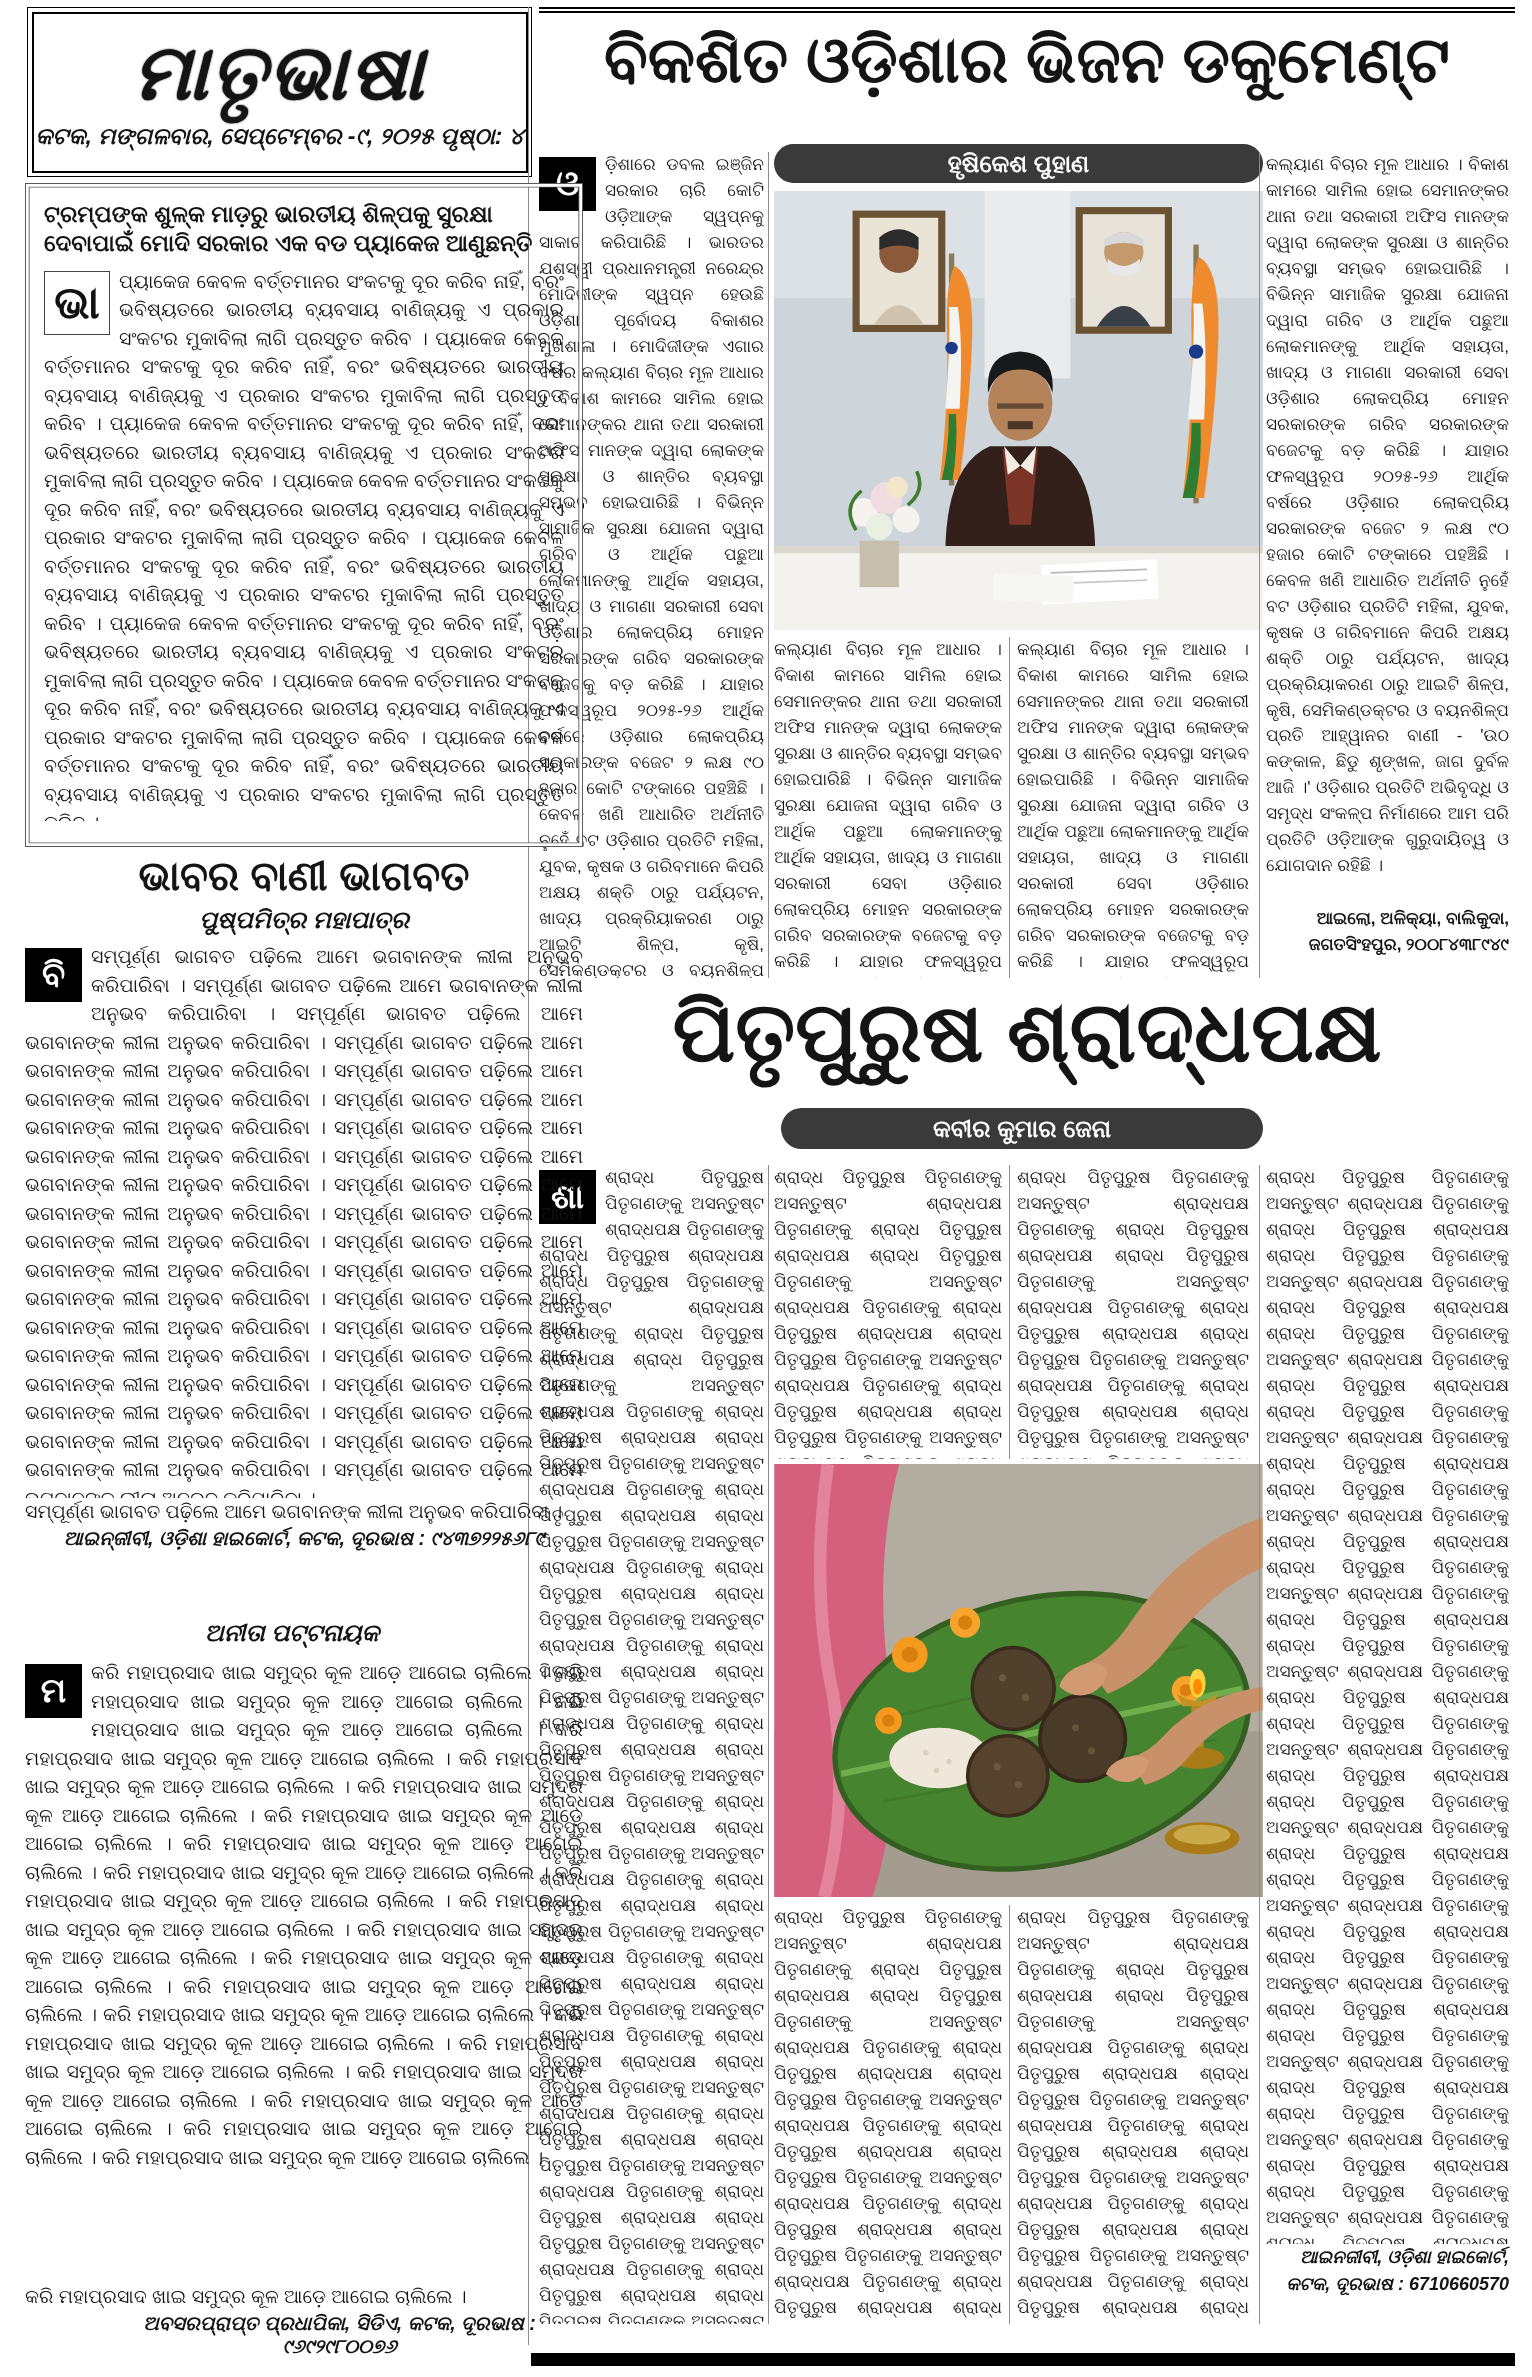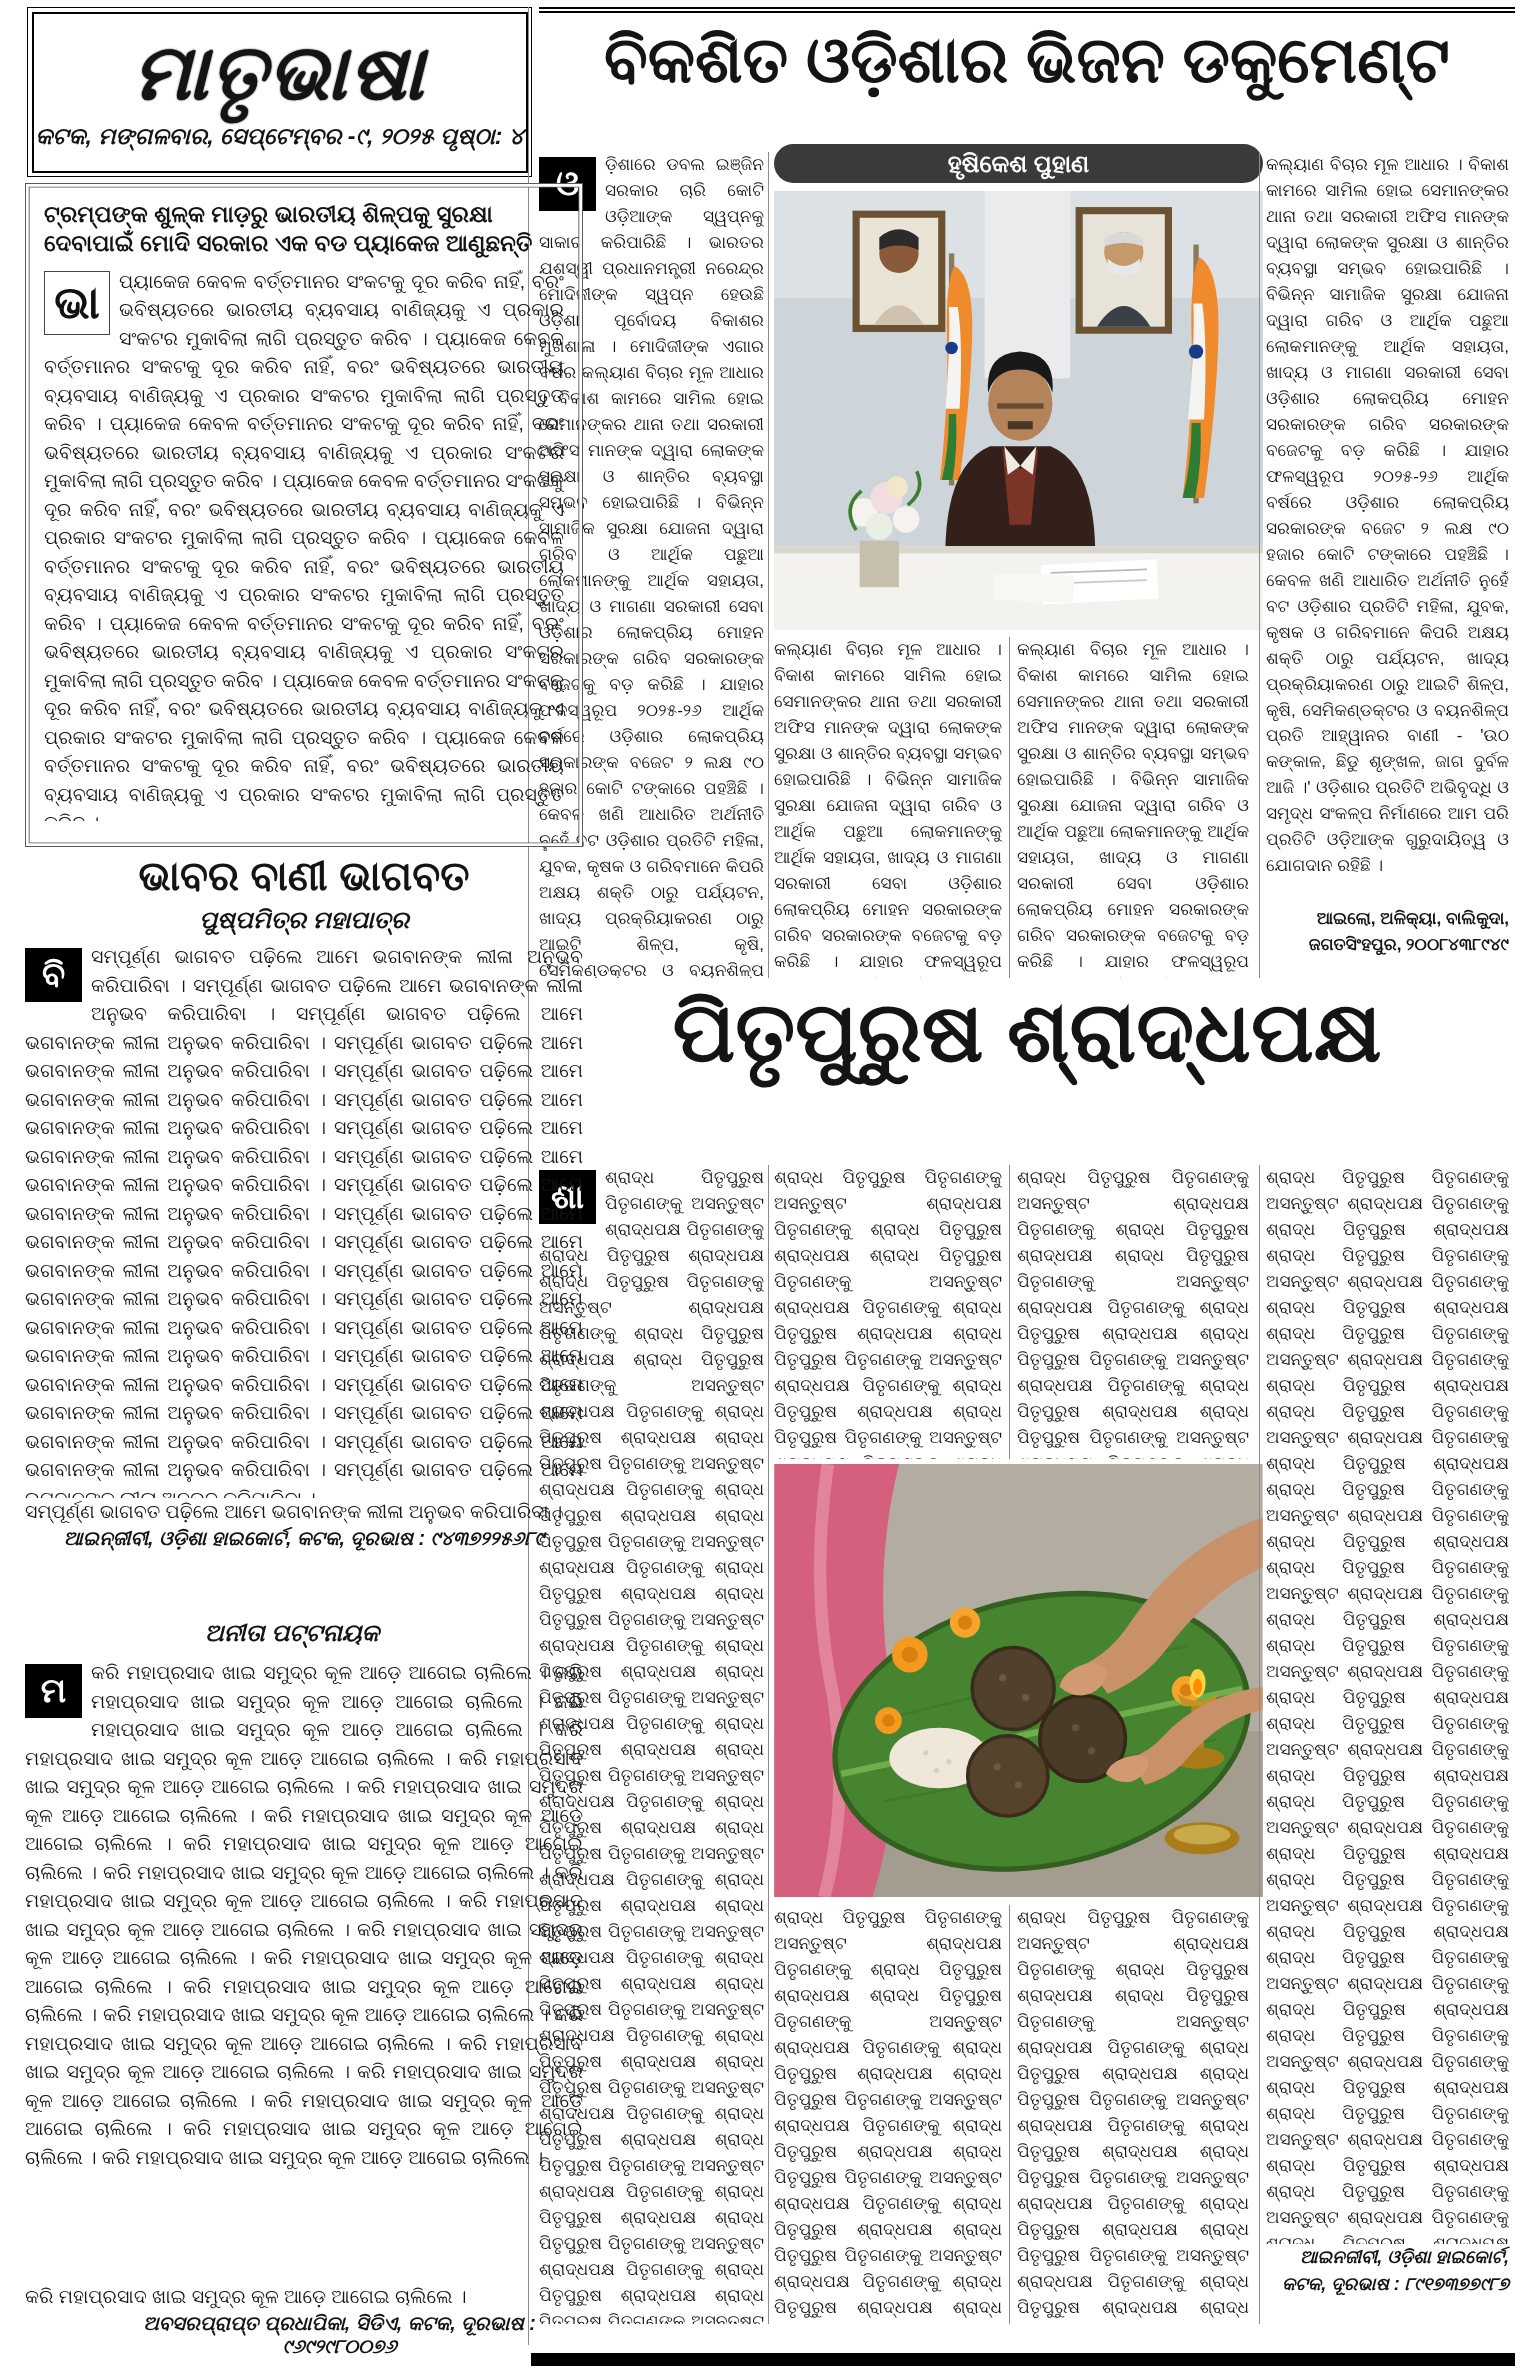--- a/index.html
+++ b/index.html
@@ -143,20 +143,23 @@
     <div class="sig" style="font-size:17px;line-height:1.5;">ଆଇଲୋ, ଅଳିକ୍ୟା, ବାଲିକୁଦା,</div>
     <div class="sig" style="font-size:17px;line-height:1.5;">ଜଗତସିଂହପୁର, ୨୦୦୮୪୩୮୯୪୯</div>
   </div>
 
   <div class="abs vrule" style="left:768px;top:152px;height:826px;"></div>
   <div class="abs vrule" style="left:1009px;top:637px;height:341px;"></div>
   <div class="abs vrule" style="left:1259px;top:152px;height:826px;"></div>
 
   <div class="abs h2" style="left:539px;top:988px;width:976px;">ପିତୃପୁରୁଷ ଶ୍ରାଦ୍ଧପକ୍ଷ</div>
 
+  <div class="abs byline-bar" style="left:781px;top:1108px;width:482px;height:41px;">
+    <span>କବୀର କୁମାର ଜେନା</span>
+  </div>
 
   <figure class="abs" style="left:774px;top:1464px;width:489px;height:433px;">
     <svg width="489" height="433" viewBox="0 0 548 486">
       <rect x="0" y="0" width="548" height="486" fill="#b3aca0"></rect>
       <rect x="0" y="300" width="548" height="186" fill="#a39c8f"></rect>
 
       <path d="M0 0 l140 0 q-30 120 -10 250 q14 130 -20 236 l-110 0 z" fill="#d4607d"></path>
       <path d="M60 0 q-20 140 6 260 q18 120 -10 226" stroke="#e2859c" stroke-width="14" fill="none"></path>
 
       <g transform="rotate(-12 300 300)">
@@ -219,21 +222,21 @@
     <span class="dropcap-sq">ଶା</span>
     <span> ଶ୍ରାଦ୍ଧ ପିତୃପୁରୁଷ ପିତୃଗଣଙ୍କୁ ଅସନ୍ତୁଷ୍ଟ ଶ୍ରାଦ୍ଧପକ୍ଷ ପିତୃଗଣଙ୍କୁ ଶ୍ରାଦ୍ଧ ପିତୃପୁରୁଷ ଶ୍ରାଦ୍ଧପକ୍ଷ ଶ୍ରାଦ୍ଧ ପିତୃପୁରୁଷ ପିତୃଗଣଙ୍କୁ ଅସନ୍ତୁଷ୍ଟ ଶ୍ରାଦ୍ଧପକ୍ଷ ପିତୃଗଣଙ୍କୁ ଶ୍ରାଦ୍ଧ ପିତୃପୁରୁଷ ଶ୍ରାଦ୍ଧପକ୍ଷ ଶ୍ରାଦ୍ଧ ପିତୃପୁରୁଷ ପିତୃଗଣଙ୍କୁ ଅସନ୍ତୁଷ୍ଟ ଶ୍ରାଦ୍ଧପକ୍ଷ ପିତୃଗଣଙ୍କୁ ଶ୍ରାଦ୍ଧ ପିତୃପୁରୁଷ ଶ୍ରାଦ୍ଧପକ୍ଷ ଶ୍ରାଦ୍ଧ ପିତୃପୁରୁଷ ପିତୃଗଣଙ୍କୁ ଅସନ୍ତୁଷ୍ଟ ଶ୍ରାଦ୍ଧପକ୍ଷ ପିତୃଗଣଙ୍କୁ ଶ୍ରାଦ୍ଧ ପିତୃପୁରୁଷ ଶ୍ରାଦ୍ଧପକ୍ଷ ଶ୍ରାଦ୍ଧ ପିତୃପୁରୁଷ ପିତୃଗଣଙ୍କୁ ଅସନ୍ତୁଷ୍ଟ ଶ୍ରାଦ୍ଧପକ୍ଷ ପିତୃଗଣଙ୍କୁ ଶ୍ରାଦ୍ଧ ପିତୃପୁରୁଷ ଶ୍ରାଦ୍ଧପକ୍ଷ ଶ୍ରାଦ୍ଧ ପିତୃପୁରୁଷ ପିତୃଗଣଙ୍କୁ ଅସନ୍ତୁଷ୍ଟ ଶ୍ରାଦ୍ଧପକ୍ଷ ପିତୃଗଣଙ୍କୁ ଶ୍ରାଦ୍ଧ ପିତୃପୁରୁଷ ଶ୍ରାଦ୍ଧପକ୍ଷ ଶ୍ରାଦ୍ଧ ପିତୃପୁରୁଷ ପିତୃଗଣଙ୍କୁ ଅସନ୍ତୁଷ୍ଟ ଶ୍ରାଦ୍ଧପକ୍ଷ ପିତୃଗଣଙ୍କୁ ଶ୍ରାଦ୍ଧ ପିତୃପୁରୁଷ ଶ୍ରାଦ୍ଧପକ୍ଷ ଶ୍ରାଦ୍ଧ ପିତୃପୁରୁଷ ପିତୃଗଣଙ୍କୁ ଅସନ୍ତୁଷ୍ଟ ଶ୍ରାଦ୍ଧପକ୍ଷ ପିତୃଗଣଙ୍କୁ ଶ୍ରାଦ୍ଧ ପିତୃପୁରୁଷ ଶ୍ରାଦ୍ଧପକ୍ଷ ଶ୍ରାଦ୍ଧ ପିତୃପୁରୁଷ ପିତୃଗଣଙ୍କୁ ଅସନ୍ତୁଷ୍ଟ ଶ୍ରାଦ୍ଧପକ୍ଷ ପିତୃଗଣଙ୍କୁ ଶ୍ରାଦ୍ଧ ପିତୃପୁରୁଷ ଶ୍ରାଦ୍ଧପକ୍ଷ ଶ୍ରାଦ୍ଧ ପିତୃପୁରୁଷ ପିତୃଗଣଙ୍କୁ ଅସନ୍ତୁଷ୍ଟ ଶ୍ରାଦ୍ଧପକ୍ଷ ପିତୃଗଣଙ୍କୁ ଶ୍ରାଦ୍ଧ ପିତୃପୁରୁଷ ଶ୍ରାଦ୍ଧପକ୍ଷ ଶ୍ରାଦ୍ଧ ପିତୃପୁରୁଷ ପିତୃଗଣଙ୍କୁ ଅସନ୍ତୁଷ୍ଟ ଶ୍ରାଦ୍ଧପକ୍ଷ ପିତୃଗଣଙ୍କୁ ଶ୍ରାଦ୍ଧ ପିତୃପୁରୁଷ ଶ୍ରାଦ୍ଧପକ୍ଷ ଶ୍ରାଦ୍ଧ ପିତୃପୁରୁଷ ପିତୃଗଣଙ୍କୁ ଅସନ୍ତୁଷ୍ଟ ଶ୍ରାଦ୍ଧପକ୍ଷ ପିତୃଗଣଙ୍କୁ ଶ୍ରାଦ୍ଧ ପିତୃପୁରୁଷ ଶ୍ରାଦ୍ଧପକ୍ଷ ଶ୍ରାଦ୍ଧ ପିତୃପୁରୁଷ ପିତୃଗଣଙ୍କୁ ଅସନ୍ତୁଷ୍ଟ ଶ୍ରାଦ୍ଧପକ୍ଷ ପିତୃଗଣଙ୍କୁ ଶ୍ରାଦ୍ଧ ପିତୃପୁରୁଷ ଶ୍ରାଦ୍ଧପକ୍ଷ ଶ୍ରାଦ୍ଧ ପିତୃପୁରୁଷ ପିତୃଗଣଙ୍କୁ ଅସନ୍ତୁଷ୍ଟ ଶ୍ରାଦ୍ଧପକ୍ଷ ପିତୃଗଣଙ୍କୁ ଶ୍ରାଦ୍ଧ ପିତୃପୁରୁଷ ଶ୍ରାଦ୍ଧପକ୍ଷ ଶ୍ରାଦ୍ଧ ପିତୃପୁରୁଷ ପିତୃଗଣଙ୍କୁ ଅସନ୍ତୁଷ୍ଟ ଶ୍ରାଦ୍ଧପକ୍ଷ ପିତୃଗଣଙ୍କୁ ଶ୍ରାଦ୍ଧ ପିତୃପୁରୁଷ ଶ୍ରାଦ୍ଧପକ୍ଷ ଶ୍ରାଦ୍ଧ ପିତୃପୁରୁଷ ପିତୃଗଣଙ୍କୁ ଅସନ୍ତୁଷ୍ଟ ଶ୍ରାଦ୍ଧପକ୍ଷ ପିତୃଗଣଙ୍କୁ ଶ୍ରାଦ୍ଧ ପିତୃପୁରୁଷ ଶ୍ରାଦ୍ଧପକ୍ଷ</span>
   </div>
   <div class="abs bt" style="left:774px;top:1165px;width:228px;height:294px;"> ଶ୍ରାଦ୍ଧ ପିତୃପୁରୁଷ ପିତୃଗଣଙ୍କୁ ଅସନ୍ତୁଷ୍ଟ ଶ୍ରାଦ୍ଧପକ୍ଷ ପିତୃଗଣଙ୍କୁ ଶ୍ରାଦ୍ଧ ପିତୃପୁରୁଷ ଶ୍ରାଦ୍ଧପକ୍ଷ ଶ୍ରାଦ୍ଧ ପିତୃପୁରୁଷ ପିତୃଗଣଙ୍କୁ ଅସନ୍ତୁଷ୍ଟ ଶ୍ରାଦ୍ଧପକ୍ଷ ପିତୃଗଣଙ୍କୁ ଶ୍ରାଦ୍ଧ ପିତୃପୁରୁଷ ଶ୍ରାଦ୍ଧପକ୍ଷ ଶ୍ରାଦ୍ଧ ପିତୃପୁରୁଷ ପିତୃଗଣଙ୍କୁ ଅସନ୍ତୁଷ୍ଟ ଶ୍ରାଦ୍ଧପକ୍ଷ ପିତୃଗଣଙ୍କୁ ଶ୍ରାଦ୍ଧ ପିତୃପୁରୁଷ ଶ୍ରାଦ୍ଧପକ୍ଷ ଶ୍ରାଦ୍ଧ ପିତୃପୁରୁଷ ପିତୃଗଣଙ୍କୁ ଅସନ୍ତୁଷ୍ଟ ଶ୍ରାଦ୍ଧପକ୍ଷ ପିତୃଗଣଙ୍କୁ ଶ୍ରାଦ୍ଧ ପିତୃପୁରୁଷ ଶ୍ରାଦ୍ଧପକ୍ଷ ଶ୍ରାଦ୍ଧ ପିତୃପୁରୁଷ ପିତୃଗଣଙ୍କୁ ଅସନ୍ତୁଷ୍ଟ ଶ୍ରାଦ୍ଧପକ୍ଷ ପିତୃଗଣଙ୍କୁ ଶ୍ରାଦ୍ଧ ପିତୃପୁରୁଷ ଶ୍ରାଦ୍ଧପକ୍ଷ</div>
   <div class="abs bt" style="left:1017px;top:1165px;width:232px;height:294px;"> ଶ୍ରାଦ୍ଧ ପିତୃପୁରୁଷ ପିତୃଗଣଙ୍କୁ ଅସନ୍ତୁଷ୍ଟ ଶ୍ରାଦ୍ଧପକ୍ଷ ପିତୃଗଣଙ୍କୁ ଶ୍ରାଦ୍ଧ ପିତୃପୁରୁଷ ଶ୍ରାଦ୍ଧପକ୍ଷ ଶ୍ରାଦ୍ଧ ପିତୃପୁରୁଷ ପିତୃଗଣଙ୍କୁ ଅସନ୍ତୁଷ୍ଟ ଶ୍ରାଦ୍ଧପକ୍ଷ ପିତୃଗଣଙ୍କୁ ଶ୍ରାଦ୍ଧ ପିତୃପୁରୁଷ ଶ୍ରାଦ୍ଧପକ୍ଷ ଶ୍ରାଦ୍ଧ ପିତୃପୁରୁଷ ପିତୃଗଣଙ୍କୁ ଅସନ୍ତୁଷ୍ଟ ଶ୍ରାଦ୍ଧପକ୍ଷ ପିତୃଗଣଙ୍କୁ ଶ୍ରାଦ୍ଧ ପିତୃପୁରୁଷ ଶ୍ରାଦ୍ଧପକ୍ଷ ଶ୍ରାଦ୍ଧ ପିତୃପୁରୁଷ ପିତୃଗଣଙ୍କୁ ଅସନ୍ତୁଷ୍ଟ ଶ୍ରାଦ୍ଧପକ୍ଷ ପିତୃଗଣଙ୍କୁ ଶ୍ରାଦ୍ଧ ପିତୃପୁରୁଷ ଶ୍ରାଦ୍ଧପକ୍ଷ ଶ୍ରାଦ୍ଧ ପିତୃପୁରୁଷ ପିତୃଗଣଙ୍କୁ ଅସନ୍ତୁଷ୍ଟ ଶ୍ରାଦ୍ଧପକ୍ଷ ପିତୃଗଣଙ୍କୁ ଶ୍ରାଦ୍ଧ ପିତୃପୁରୁଷ ଶ୍ରାଦ୍ଧପକ୍ଷ</div>
   <div class="abs bt" style="left:774px;top:1905px;width:228px;height:419px;"> ଶ୍ରାଦ୍ଧ ପିତୃପୁରୁଷ ପିତୃଗଣଙ୍କୁ ଅସନ୍ତୁଷ୍ଟ ଶ୍ରାଦ୍ଧପକ୍ଷ ପିତୃଗଣଙ୍କୁ ଶ୍ରାଦ୍ଧ ପିତୃପୁରୁଷ ଶ୍ରାଦ୍ଧପକ୍ଷ ଶ୍ରାଦ୍ଧ ପିତୃପୁରୁଷ ପିତୃଗଣଙ୍କୁ ଅସନ୍ତୁଷ୍ଟ ଶ୍ରାଦ୍ଧପକ୍ଷ ପିତୃଗଣଙ୍କୁ ଶ୍ରାଦ୍ଧ ପିତୃପୁରୁଷ ଶ୍ରାଦ୍ଧପକ୍ଷ ଶ୍ରାଦ୍ଧ ପିତୃପୁରୁଷ ପିତୃଗଣଙ୍କୁ ଅସନ୍ତୁଷ୍ଟ ଶ୍ରାଦ୍ଧପକ୍ଷ ପିତୃଗଣଙ୍କୁ ଶ୍ରାଦ୍ଧ ପିତୃପୁରୁଷ ଶ୍ରାଦ୍ଧପକ୍ଷ ଶ୍ରାଦ୍ଧ ପିତୃପୁରୁଷ ପିତୃଗଣଙ୍କୁ ଅସନ୍ତୁଷ୍ଟ ଶ୍ରାଦ୍ଧପକ୍ଷ ପିତୃଗଣଙ୍କୁ ଶ୍ରାଦ୍ଧ ପିତୃପୁରୁଷ ଶ୍ରାଦ୍ଧପକ୍ଷ ଶ୍ରାଦ୍ଧ ପିତୃପୁରୁଷ ପିତୃଗଣଙ୍କୁ ଅସନ୍ତୁଷ୍ଟ ଶ୍ରାଦ୍ଧପକ୍ଷ ପିତୃଗଣଙ୍କୁ ଶ୍ରାଦ୍ଧ ପିତୃପୁରୁଷ ଶ୍ରାଦ୍ଧପକ୍ଷ ଶ୍ରାଦ୍ଧ ପିତୃପୁରୁଷ ପିତୃଗଣଙ୍କୁ ଅସନ୍ତୁଷ୍ଟ ଶ୍ରାଦ୍ଧପକ୍ଷ ପିତୃଗଣଙ୍କୁ ଶ୍ରାଦ୍ଧ ପିତୃପୁରୁଷ ଶ୍ରାଦ୍ଧପକ୍ଷ ଶ୍ରାଦ୍ଧ ପିତୃପୁରୁଷ ପିତୃଗଣଙ୍କୁ ଅସନ୍ତୁଷ୍ଟ ଶ୍ରାଦ୍ଧପକ୍ଷ ପିତୃଗଣଙ୍କୁ ଶ୍ରାଦ୍ଧ ପିତୃପୁରୁଷ ଶ୍ରାଦ୍ଧପକ୍ଷ</div>
   <div class="abs bt" style="left:1017px;top:1905px;width:232px;height:419px;"> ଶ୍ରାଦ୍ଧ ପିତୃପୁରୁଷ ପିତୃଗଣଙ୍କୁ ଅସନ୍ତୁଷ୍ଟ ଶ୍ରାଦ୍ଧପକ୍ଷ ପିତୃଗଣଙ୍କୁ ଶ୍ରାଦ୍ଧ ପିତୃପୁରୁଷ ଶ୍ରାଦ୍ଧପକ୍ଷ ଶ୍ରାଦ୍ଧ ପିତୃପୁରୁଷ ପିତୃଗଣଙ୍କୁ ଅସନ୍ତୁଷ୍ଟ ଶ୍ରାଦ୍ଧପକ୍ଷ ପିତୃଗଣଙ୍କୁ ଶ୍ରାଦ୍ଧ ପିତୃପୁରୁଷ ଶ୍ରାଦ୍ଧପକ୍ଷ ଶ୍ରାଦ୍ଧ ପିତୃପୁରୁଷ ପିତୃଗଣଙ୍କୁ ଅସନ୍ତୁଷ୍ଟ ଶ୍ରାଦ୍ଧପକ୍ଷ ପିତୃଗଣଙ୍କୁ ଶ୍ରାଦ୍ଧ ପିତୃପୁରୁଷ ଶ୍ରାଦ୍ଧପକ୍ଷ ଶ୍ରାଦ୍ଧ ପିତୃପୁରୁଷ ପିତୃଗଣଙ୍କୁ ଅସନ୍ତୁଷ୍ଟ ଶ୍ରାଦ୍ଧପକ୍ଷ ପିତୃଗଣଙ୍କୁ ଶ୍ରାଦ୍ଧ ପିତୃପୁରୁଷ ଶ୍ରାଦ୍ଧପକ୍ଷ ଶ୍ରାଦ୍ଧ ପିତୃପୁରୁଷ ପିତୃଗଣଙ୍କୁ ଅସନ୍ତୁଷ୍ଟ ଶ୍ରାଦ୍ଧପକ୍ଷ ପିତୃଗଣଙ୍କୁ ଶ୍ରାଦ୍ଧ ପିତୃପୁରୁଷ ଶ୍ରାଦ୍ଧପକ୍ଷ ଶ୍ରାଦ୍ଧ ପିତୃପୁରୁଷ ପିତୃଗଣଙ୍କୁ ଅସନ୍ତୁଷ୍ଟ ଶ୍ରାଦ୍ଧପକ୍ଷ ପିତୃଗଣଙ୍କୁ ଶ୍ରାଦ୍ଧ ପିତୃପୁରୁଷ ଶ୍ରାଦ୍ଧପକ୍ଷ ଶ୍ରାଦ୍ଧ ପିତୃପୁରୁଷ ପିତୃଗଣଙ୍କୁ ଅସନ୍ତୁଷ୍ଟ ଶ୍ରାଦ୍ଧପକ୍ଷ ପିତୃଗଣଙ୍କୁ ଶ୍ରାଦ୍ଧ ପିତୃପୁରୁଷ ଶ୍ରାଦ୍ଧପକ୍ଷ</div>
   <div class="abs" style="left:1266px;top:1165px;width:243px;height:1159px;">
     <div class="bt" style="height:1079px;"> ଶ୍ରାଦ୍ଧ ପିତୃପୁରୁଷ ପିତୃଗଣଙ୍କୁ ଅସନ୍ତୁଷ୍ଟ ଶ୍ରାଦ୍ଧପକ୍ଷ ପିତୃଗଣଙ୍କୁ ଶ୍ରାଦ୍ଧ ପିତୃପୁରୁଷ ଶ୍ରାଦ୍ଧପକ୍ଷ ଶ୍ରାଦ୍ଧ ପିତୃପୁରୁଷ ପିତୃଗଣଙ୍କୁ ଅସନ୍ତୁଷ୍ଟ ଶ୍ରାଦ୍ଧପକ୍ଷ ପିତୃଗଣଙ୍କୁ ଶ୍ରାଦ୍ଧ ପିତୃପୁରୁଷ ଶ୍ରାଦ୍ଧପକ୍ଷ ଶ୍ରାଦ୍ଧ ପିତୃପୁରୁଷ ପିତୃଗଣଙ୍କୁ ଅସନ୍ତୁଷ୍ଟ ଶ୍ରାଦ୍ଧପକ୍ଷ ପିତୃଗଣଙ୍କୁ ଶ୍ରାଦ୍ଧ ପିତୃପୁରୁଷ ଶ୍ରାଦ୍ଧପକ୍ଷ ଶ୍ରାଦ୍ଧ ପିତୃପୁରୁଷ ପିତୃଗଣଙ୍କୁ ଅସନ୍ତୁଷ୍ଟ ଶ୍ରାଦ୍ଧପକ୍ଷ ପିତୃଗଣଙ୍କୁ ଶ୍ରାଦ୍ଧ ପିତୃପୁରୁଷ ଶ୍ରାଦ୍ଧପକ୍ଷ ଶ୍ରାଦ୍ଧ ପିତୃପୁରୁଷ ପିତୃଗଣଙ୍କୁ ଅସନ୍ତୁଷ୍ଟ ଶ୍ରାଦ୍ଧପକ୍ଷ ପିତୃଗଣଙ୍କୁ ଶ୍ରାଦ୍ଧ ପିତୃପୁରୁଷ ଶ୍ରାଦ୍ଧପକ୍ଷ ଶ୍ରାଦ୍ଧ ପିତୃପୁରୁଷ ପିତୃଗଣଙ୍କୁ ଅସନ୍ତୁଷ୍ଟ ଶ୍ରାଦ୍ଧପକ୍ଷ ପିତୃଗଣଙ୍କୁ ଶ୍ରାଦ୍ଧ ପିତୃପୁରୁଷ ଶ୍ରାଦ୍ଧପକ୍ଷ ଶ୍ରାଦ୍ଧ ପିତୃପୁରୁଷ ପିତୃଗଣଙ୍କୁ ଅସନ୍ତୁଷ୍ଟ ଶ୍ରାଦ୍ଧପକ୍ଷ ପିତୃଗଣଙ୍କୁ ଶ୍ରାଦ୍ଧ ପିତୃପୁରୁଷ ଶ୍ରାଦ୍ଧପକ୍ଷ ଶ୍ରାଦ୍ଧ ପିତୃପୁରୁଷ ପିତୃଗଣଙ୍କୁ ଅସନ୍ତୁଷ୍ଟ ଶ୍ରାଦ୍ଧପକ୍ଷ ପିତୃଗଣଙ୍କୁ ଶ୍ରାଦ୍ଧ ପିତୃପୁରୁଷ ଶ୍ରାଦ୍ଧପକ୍ଷ ଶ୍ରାଦ୍ଧ ପିତୃପୁରୁଷ ପିତୃଗଣଙ୍କୁ ଅସନ୍ତୁଷ୍ଟ ଶ୍ରାଦ୍ଧପକ୍ଷ ପିତୃଗଣଙ୍କୁ ଶ୍ରାଦ୍ଧ ପିତୃପୁରୁଷ ଶ୍ରାଦ୍ଧପକ୍ଷ ଶ୍ରାଦ୍ଧ ପିତୃପୁରୁଷ ପିତୃଗଣଙ୍କୁ ଅସନ୍ତୁଷ୍ଟ ଶ୍ରାଦ୍ଧପକ୍ଷ ପିତୃଗଣଙ୍କୁ ଶ୍ରାଦ୍ଧ ପିତୃପୁରୁଷ ଶ୍ରାଦ୍ଧପକ୍ଷ ଶ୍ରାଦ୍ଧ ପିତୃପୁରୁଷ ପିତୃଗଣଙ୍କୁ ଅସନ୍ତୁଷ୍ଟ ଶ୍ରାଦ୍ଧପକ୍ଷ ପିତୃଗଣଙ୍କୁ ଶ୍ରାଦ୍ଧ ପିତୃପୁରୁଷ ଶ୍ରାଦ୍ଧପକ୍ଷ ଶ୍ରାଦ୍ଧ ପିତୃପୁରୁଷ ପିତୃଗଣଙ୍କୁ ଅସନ୍ତୁଷ୍ଟ ଶ୍ରାଦ୍ଧପକ୍ଷ ପିତୃଗଣଙ୍କୁ ଶ୍ରାଦ୍ଧ ପିତୃପୁରୁଷ ଶ୍ରାଦ୍ଧପକ୍ଷ ଶ୍ରାଦ୍ଧ ପିତୃପୁରୁଷ ପିତୃଗଣଙ୍କୁ ଅସନ୍ତୁଷ୍ଟ ଶ୍ରାଦ୍ଧପକ୍ଷ ପିତୃଗଣଙ୍କୁ ଶ୍ରାଦ୍ଧ ପିତୃପୁରୁଷ ଶ୍ରାଦ୍ଧପକ୍ଷ ଶ୍ରାଦ୍ଧ ପିତୃପୁରୁଷ ପିତୃଗଣଙ୍କୁ ଅସନ୍ତୁଷ୍ଟ ଶ୍ରାଦ୍ଧପକ୍ଷ ପିତୃଗଣଙ୍କୁ ଶ୍ରାଦ୍ଧ ପିତୃପୁରୁଷ ଶ୍ରାଦ୍ଧପକ୍ଷ ଶ୍ରାଦ୍ଧ ପିତୃପୁରୁଷ ପିତୃଗଣଙ୍କୁ ଅସନ୍ତୁଷ୍ଟ ଶ୍ରାଦ୍ଧପକ୍ଷ ପିତୃଗଣଙ୍କୁ ଶ୍ରାଦ୍ଧ ପିତୃପୁରୁଷ ଶ୍ରାଦ୍ଧପକ୍ଷ</div>
     <div class="sig sig-italic" style="font-size:18px;line-height:1.5;">ଆଇନଜୀବୀ, ଓଡ଼ିଶା ହାଇକୋର୍ଟ,</div>
-    <div class="sig sig-italic" style="font-size:18px;line-height:1.5;">କଟକ, ଦୂରଭାଷ : ୮୯୧୭୩୭୭୯୮୭</div>
+    <div class="sig sig-italic" style="font-size:18px;line-height:1.5;">କଟକ, ଦୂରଭାଷ : 6710660570</div>
   </div>
 
   <div class="abs vrule" style="left:768px;top:1165px;height:1159px;"></div>
   <div class="abs vrule" style="left:1009px;top:1165px;height:294px;"></div>
   <div class="abs vrule" style="left:1009px;top:1905px;height:419px;"></div>
   <div class="abs vrule" style="left:1259px;top:1165px;height:1159px;"></div>
 
   <div class="abs boxed" style="left:25px;top:183px;width:558px;height:664px;">
     <div class="intro-line">ଟ୍ରମ୍ପଙ୍କ ଶୁଳ୍କ ମାଡ଼ରୁ ଭାରତୀୟ ଶିଳ୍ପକୁ ସୁରକ୍ଷା ଦେବାପାଇଁ ମୋଦି ସରକାର ଏକ ବଡ ପ୍ୟାକେଜ ଆଣୁଛନ୍ତି</div>
     <div class="bt-wide" style="height:553px;">

